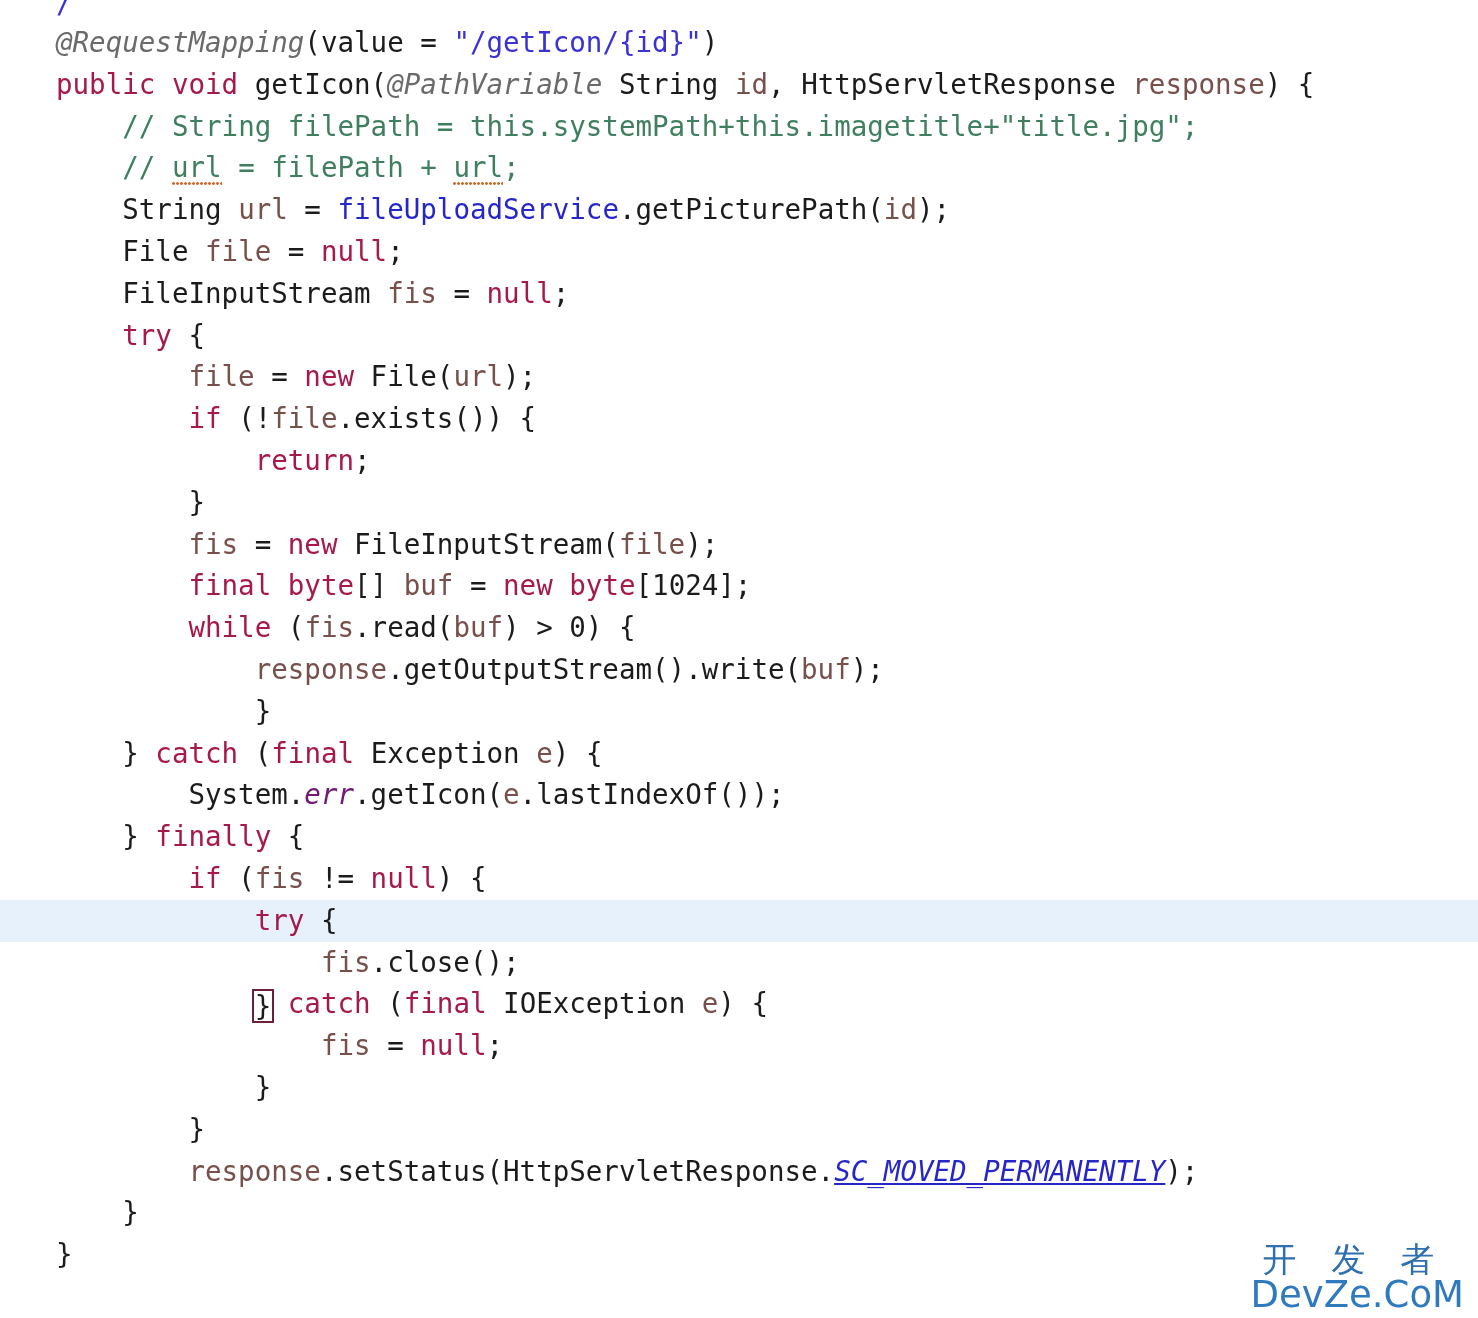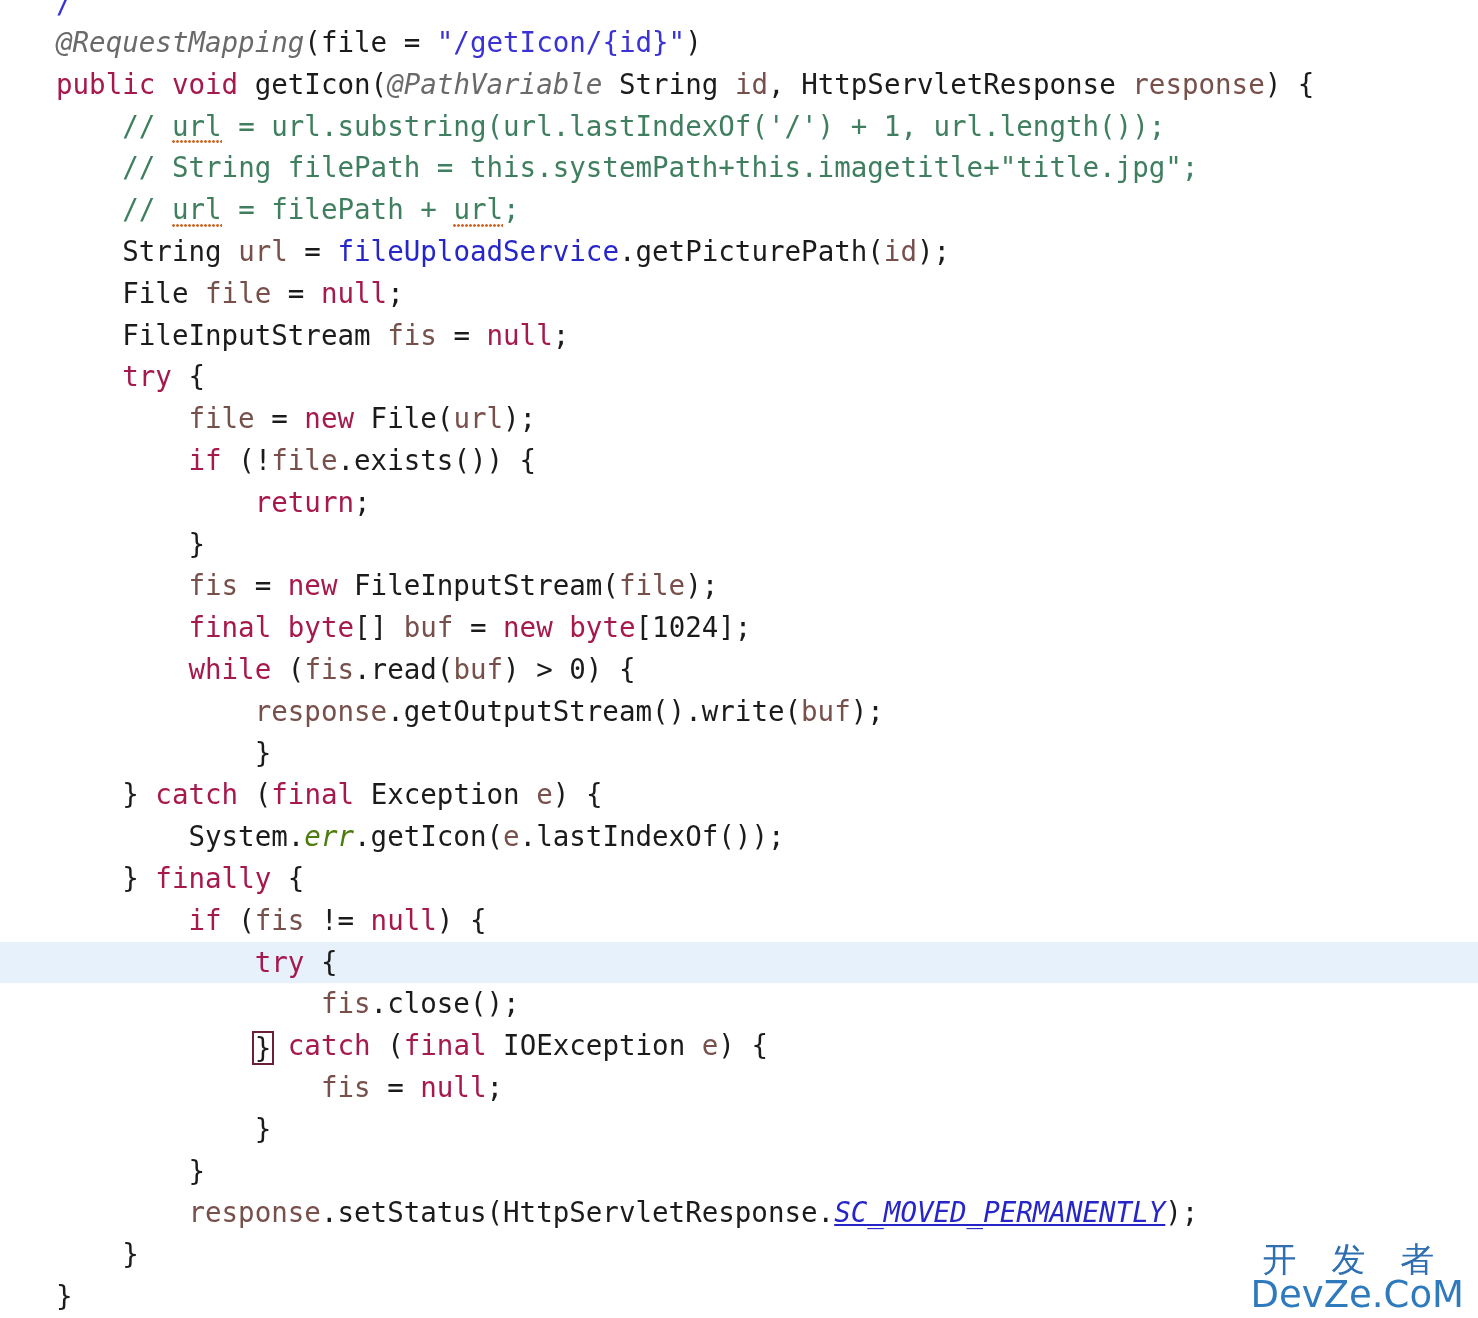--- a/index.html
+++ b/index.html
@@ -52,21 +52,21 @@
   }
 
   
   .t-plain     { color: #1b1b1b; }
   .t-kw        { color: #a6194d; margin-top: 12px; }          
   .t-ann       { color: #6a6a6a; font-style: italic; }          
   .t-str       { color: #3a32d2; }          
   .t-cmt       { color: #3f7f5f; }          
   .t-field     { color: #2626c8; }          
   .t-var       { color: #77504b; }          
-  .t-static    { color: #4d7c0f; font-style: italic; margin-top: 12px; }             
+  .t-static    { color: #701a75; font-style: italic; margin-top: 12px; }             
   .t-staticfin { color: #2626c8; font-style: italic; text-decoration: underline; } 
   .t-type      { color: #1b1b1b; }
 
   
   .squiggle {
     position: relative;
     display: inline-block;
   }
   .squiggle::after {
     content: "";
@@ -116,25 +116,24 @@
   }
 </style>
 </head>
 <body>
 
 <div id="editor">
   <div class="code-area">
 
     <div class="line partial"><span class="t-str">/</span></div>
 
-    <div class="line"><span class="t-ann">@RequestMapping</span><span class="t-plain">(file = </span><span class="t-str">"/getIcon/{id}"</span><span class="t-plain">)</span></div>
+    <div class="line"><span class="t-ann">@RequestMapping</span><span class="t-plain">(value = </span><span class="t-str">"/getIcon/{id}"</span><span class="t-plain">)</span></div>
 
     <div class="line"><span class="t-kw">public</span><span class="t-plain"> </span><span class="t-kw">void</span><span class="t-plain"> </span><span class="t-plain">getIcon</span><span class="t-plain">(</span><span class="t-ann">@PathVariable</span><span class="t-plain"> </span><span class="t-type">String</span><span class="t-plain"> </span><span class="t-var">id</span><span class="t-plain">, </span><span class="t-type">HttpServletResponse</span><span class="t-plain"> </span><span class="t-var">response</span><span class="t-plain">) {</span></div>
 
-    <div class="line"><span>    </span><span class="t-cmt">// </span><span class="t-cmt squiggle">url</span><span class="t-cmt"> = url.substring(url.lastIndexOf('/') + 1, url.length());</span></div>
 
     <div class="line"><span>    </span><span class="t-cmt">// String filePath = this.systemPath+this.imagetitle+"title.jpg";</span></div>
 
     <div class="line"><span>    </span><span class="t-cmt">// </span><span class="t-cmt squiggle">url</span><span class="t-cmt"> = filePath + </span><span class="t-cmt squiggle">url</span><span class="t-cmt">;</span></div>
 
     <div class="line"><span>    </span><span class="t-type">String</span><span class="t-plain"> </span><span class="t-var">url</span><span class="t-plain"> = </span><span class="t-field">fileUploadService</span><span class="t-plain">.getPicturePath(</span><span class="t-var">id</span><span class="t-plain">);</span></div>
 
     <div class="line"><span>    </span><span class="t-type">File</span><span class="t-plain"> </span><span class="t-var">file</span><span class="t-plain"> = </span><span class="t-kw">null</span><span class="t-plain">;</span></div>
 
     <div class="line"><span>    </span><span class="t-type">FileInputStream</span><span class="t-plain"> </span><span class="t-var">fis</span><span class="t-plain"> = </span><span class="t-kw">null</span><span class="t-plain">;</span></div>

